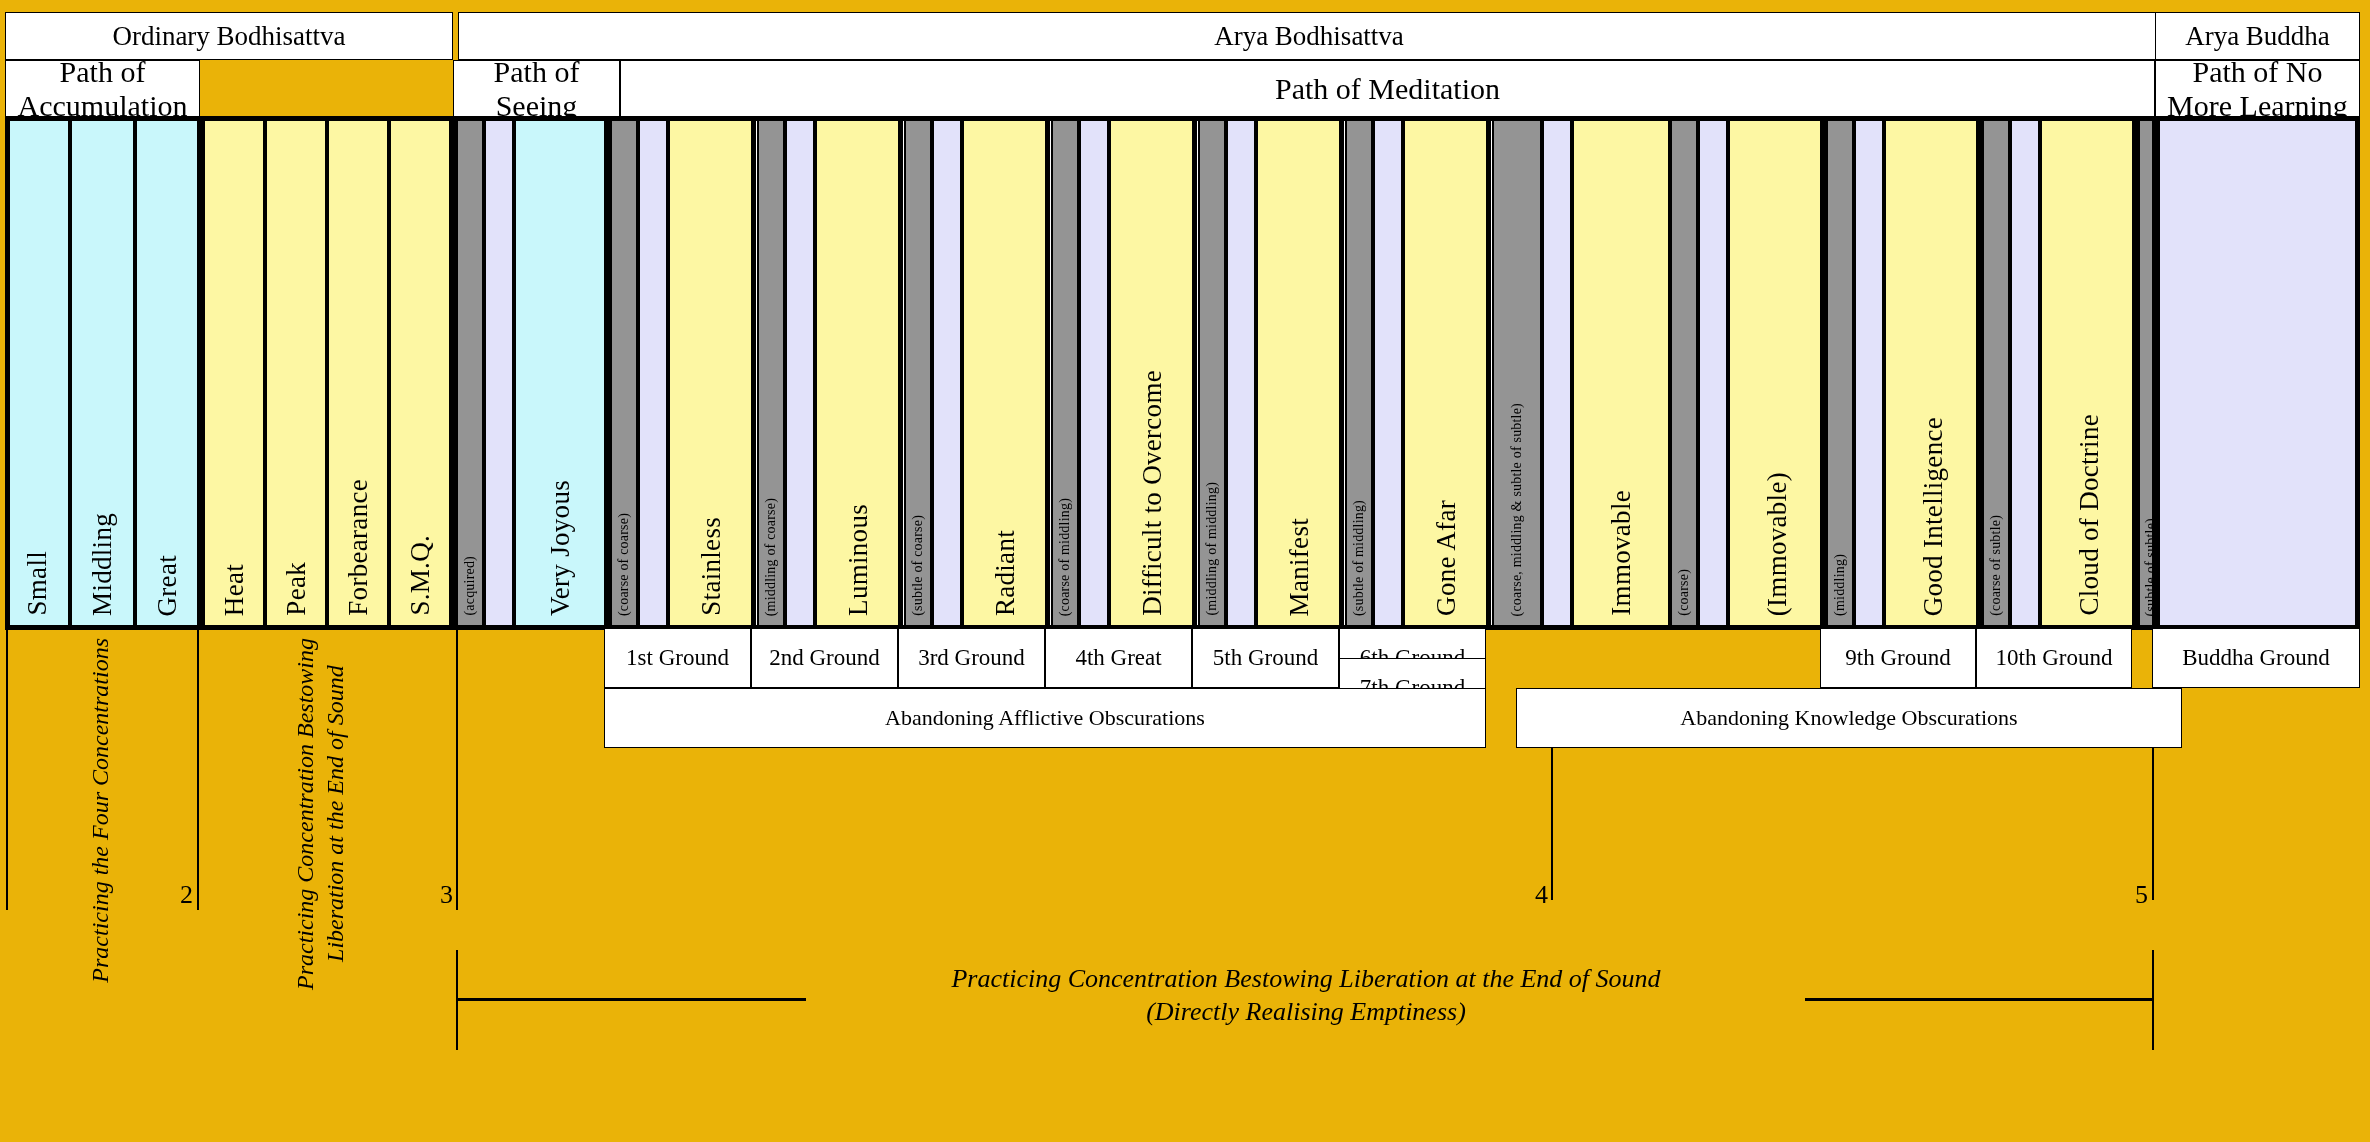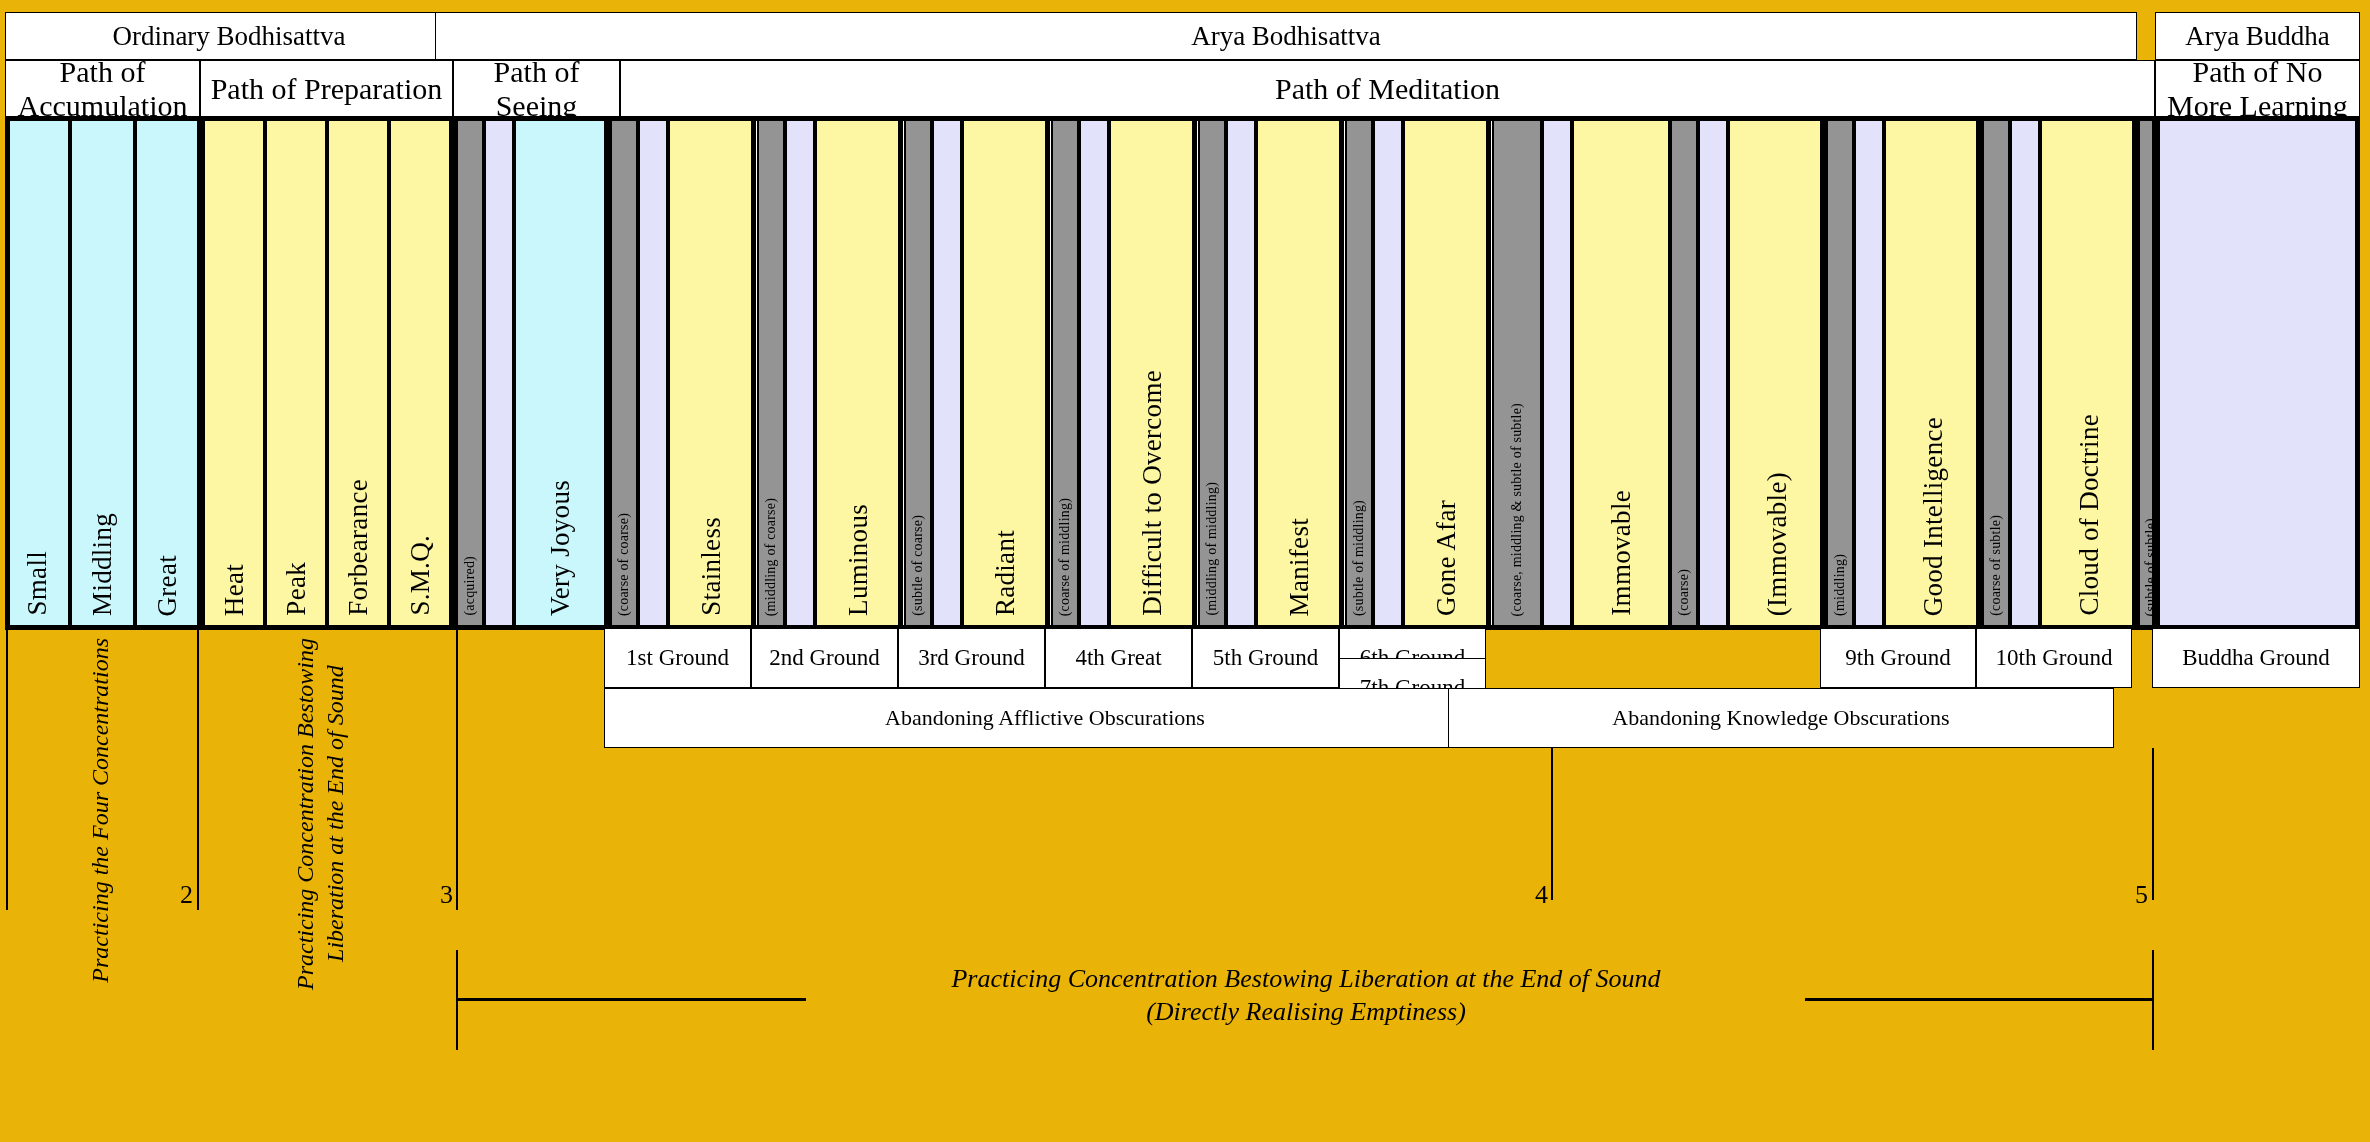--- a/index.html
+++ b/index.html
@@ -44,25 +44,24 @@
   .hline{position:absolute;height:2.5px;background:#000;}
   .num{position:absolute;font-size:26px;}
   .botlbl{position:absolute;text-align:center;font-style:italic;font-size:26px;line-height:1.25;}
 </style>
 </head>
 <body>
 
 <div id="page">
 
 <div class="abs cell hdr big" style="left: 5px; top: 12px; width: 448px; height: 48px;">Ordinary Bodhisattva</div>
-    <div class="abs cell hdr big" style="left: 435px; top: 12px; width: 1702px; height: 48px;">Arya Bodhisattva</div>
+    <div class="abs cell hdr big" style="left: 458px; top: 12px; width: 1702px; height: 48px;">Arya Bodhisattva</div>
     <div class="abs cell hdr big" style="left: 2155px; top: 12px; width: 205px; height: 48px;">Arya Buddha</div>
     <div class="abs cell hdr" style="left: 5px; top: 60px; width: 195px; height: 58px; white-space: pre-line;">Path of
 Accumulation</div>
-    <div class="abs cell hdr" style="left: 200px; top: 60px; width: 253px; height: 58px; white-space: pre-line;">Path of Preparation</div>
     <div class="abs cell hdr" style="left: 453px; top: 60px; width: 167px; height: 58px; white-space: pre-line;">Path of
 Seeing</div>
     <div class="abs cell hdr" style="left: 620px; top: 60px; width: 1535px; height: 58px; white-space: pre-line;">Path of Meditation</div>
     <div class="abs cell hdr" style="left: 2155px; top: 60px; width: 205px; height: 58px; white-space: pre-line;">Path of No
 More Learning</div>
     <div class="abs" style="left: 5px; top: 118px; width: 2355px; height: 510px; border: 1.5px solid rgb(0, 0, 0); background: rgb(255, 255, 255);"></div>
     <div class="abs band cyan" style="left: 5px; top: 120px; width: 65px; height: 506px;">
       <div class="vwrap">
         <span class="vtext lbl-big">Small</span>
       </div>
@@ -246,21 +245,21 @@
     <div class="abs cell ground" style="left: 751px; top: 628px; width: 147px; height: 60px;">2nd Ground</div>
     <div class="abs cell ground" style="left: 898px; top: 628px; width: 147px; height: 60px;">3rd Ground</div>
     <div class="abs cell ground" style="left: 1045px; top: 628px; width: 147px; height: 60px;">4th Great</div>
     <div class="abs cell ground" style="left: 1192px; top: 628px; width: 147px; height: 60px;">5th Ground</div>
     <div class="abs cell ground" style="left: 1339px; top: 628px; width: 147px; height: 60px;">6th Ground</div>
     <div class="abs cell ground" style="left: 1339px; top: 658px; width: 147px; height: 60px;">7th Ground</div>
     <div class="abs cell ground" style="left: 1820px; top: 628px; width: 156px; height: 60px;">9th Ground</div>
     <div class="abs cell ground" style="left: 1976px; top: 628px; width: 156px; height: 60px;">10th Ground</div>
     <div class="abs cell ground" style="left: 2152px; top: 628px; width: 208px; height: 60px;">Buddha Ground</div>
     <div class="abs cell aband" style="left: 604px; top: 688px; width: 882px; height: 60px;">Abandoning Afflictive Obscurations</div>
-    <div class="abs cell aband" style="left: 1448px; top: 688px; width: 666px; height: 60px;">Abandoning Knowledge Obscurations</div>
+    <div class="abs cell aband" style="left: 1516px; top: 688px; width: 666px; height: 60px;">Abandoning Knowledge Obscurations</div>
     <div class="abs vline" style="left: 6px; top: 628px; height: 282px;"></div>
     <div class="abs vline" style="left: 197px; top: 628px; height: 282px;"></div>
     <div class="abs vline" style="left: 456px; top: 628px; height: 282px;"></div>
     <div class="abs" style="left: 70px; top: 638px; width: 60px; height: 450px; display: flex; align-items: flex-start; justify-content: center;">
       <span class="vital">Practicing the Four Concentrations</span>
     </div>
     <div class="abs" style="left: 285px; top: 638px; width: 70px; height: 450px; display: flex; align-items: flex-start; justify-content: center;">
       <span class="vital" style="white-space: pre-line; text-align: center; line-height: 1.25;">Practicing Concentration Bestowing
 Liberation at the End of Sound</span>
     </div>

